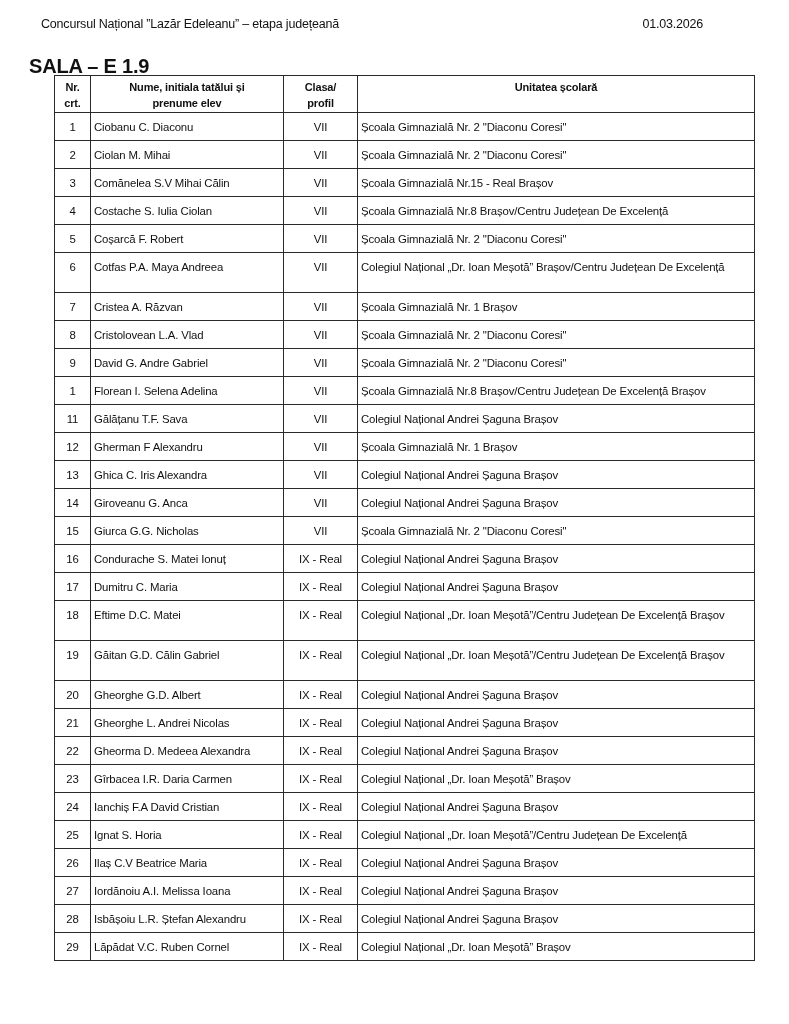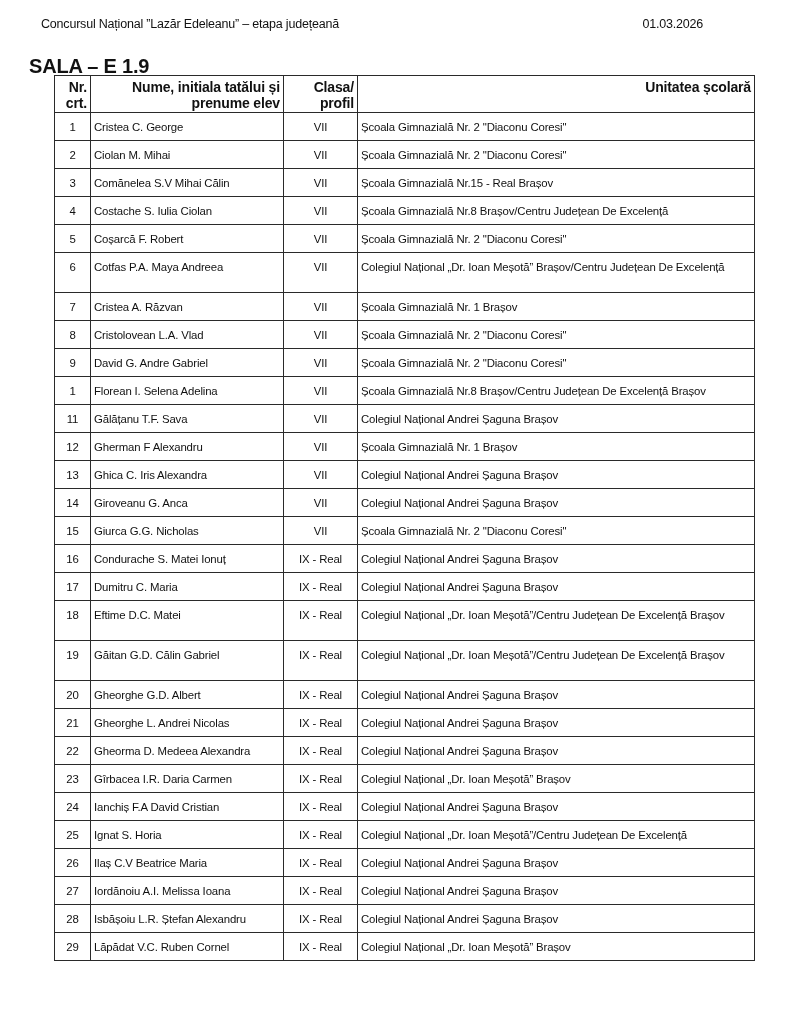--- a/index.html
+++ b/index.html
@@ -54,25 +54,25 @@
       letter-spacing: -0.15px;
     }
     table.roster th, table.roster td {
       border: 1px solid #2a2a2a;
       padding: 0 3px;
       vertical-align: top;
       line-height: 12px;
     }
     table.roster th {
       font-weight: bold;
-      text-align: right;
+      text-align: center;
       height: 37px;
       padding-top: 3px;
       box-sizing: border-box;
-      font-size: 14px;
+      font-size: 11px;
       line-height: 16px;
     }
     table.roster td {
       height: 28px;
       padding-top: 8px;
       box-sizing: border-box;
     }
     table.roster tr.tall td {
       height: 40px;
     }
@@ -116,21 +116,21 @@
       <th>
         <span>Clasa/</span><br>
         <span>profil</span>
       </th>
       <th>Unitatea școlară</th>
     </tr>
   </thead>
   <tbody id="roster-body">
       <tr>
         <td class="nr">1</td>
-        <td class="name">Cristea C. George</td>
+        <td class="name">Ciobanu C. Diaconu</td>
         <td class="cls">VII</td>
         <td class="school">Școala Gimnazială Nr. 2 "Diaconu Coresi"</td>
       </tr>
       <tr>
         <td class="nr">2</td>
         <td class="name">Ciolan M. Mihai</td>
         <td class="cls">VII</td>
         <td class="school">Școala Gimnazială Nr. 2 "Diaconu Coresi"</td>
       </tr>
       <tr>

